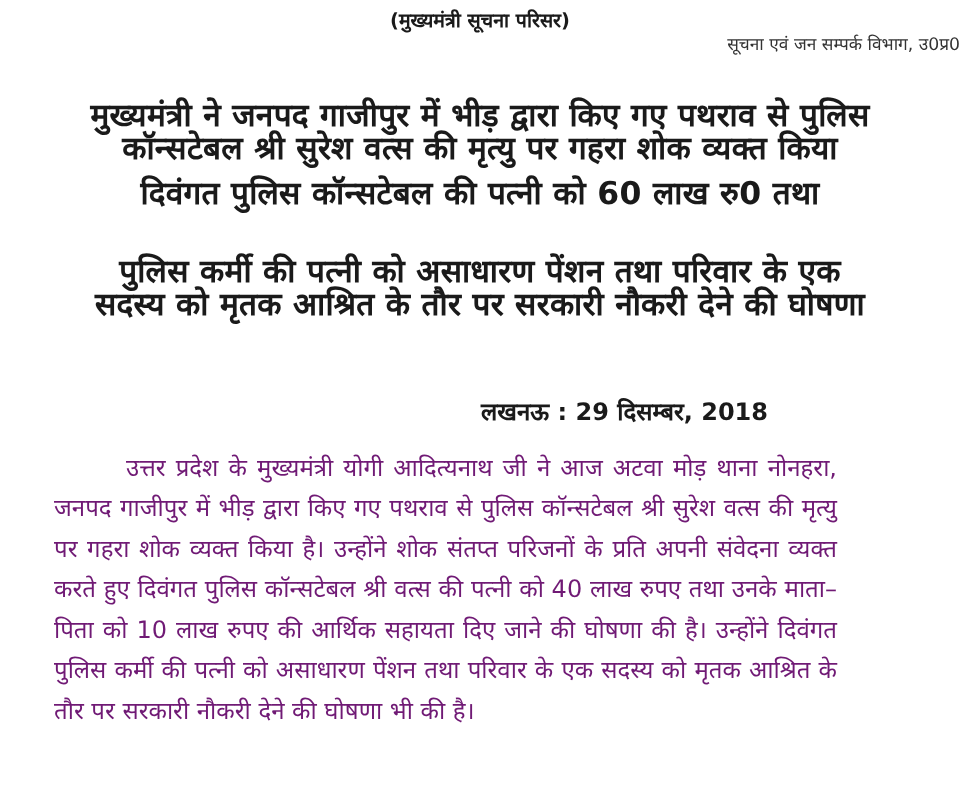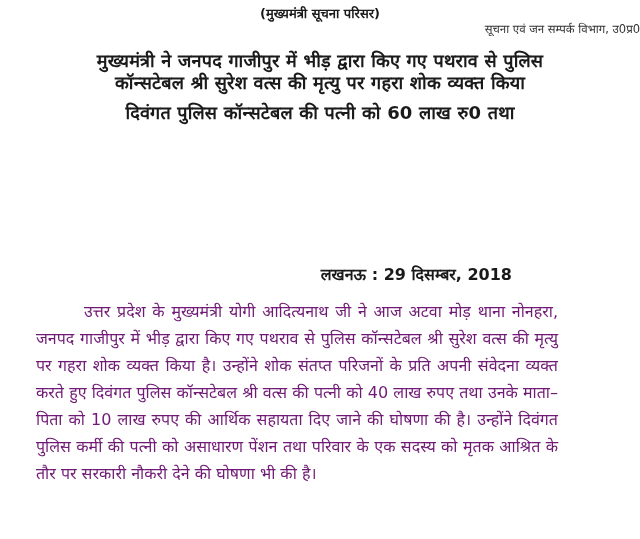--- a/index.html
+++ b/index.html
@@ -5,21 +5,21 @@
     html, body { margin: 0; padding: 0; background: #ffffff; }
     body {
       width: 640px; height: 539px; overflow: hidden;
       font-family: "DejaVu Sans", "Liberation Sans", sans-serif;
       color: #1a1a1a;
       position: relative;
     }
     .page { position: absolute; left: 0; top: 0; width: 640px; height: 380px; }
     .hdr-title { position: absolute; left: 0; width: 640px; top: 4px; text-align: center; font-size: 13px; font-weight: bold; }
     .hdr-sub { position: absolute; left: 0; width: 640px; top: 21px; text-align: right; font-size: 11.5px; color: #333; }
-    .headline { position: absolute; left: 0; width: 640px; text-align: center; font-size: 18px; font-weight: bold; line-height: 22px; letter-spacing: 0.2px; }
+    .headline { position: absolute; left: 0; width: 640px; text-align: center; font-size: 21px; font-weight: bold; line-height: 22px; letter-spacing: 0.2px; margin-top: 16px; }
     .headline .l2 { text-underline-offset: 3px; text-decoration-thickness: 1.5px; }
     .date { position: absolute; right: 128px; top: 263px; font-size: 16px; font-weight: bold; }
     .body-text {
       position: absolute; left: 36px; width: 522px; top: 298px;
       font-size: 16px; line-height: 27px; text-align: justify; color: #701a75;
     }
     .body-text .indent { display: inline-block; width: 48px; }
   </style>
 </head>
 <body>
@@ -29,17 +29,21 @@
   <div class="hdr-title">(मुख्यमंत्री सूचना परिसर)</div>
   <div class="hdr-sub">सूचना एवं जन सम्पर्क विभाग, उ0प्र0</div>
 
   <div class="headline" style="top:50px;">
     <div>मुख्यमंत्री ने जनपद गाजीपुर में भीड़ द्वारा किए गए पथराव से पुलिस</div>
     <div class="l2">कॉन्सटेबल श्री सुरेश वत्स की मृत्यु पर गहरा शोक व्यक्त किया</div>
   </div>
   <div class="headline" style="top:102px;">
     <div>दिवंगत पुलिस कॉन्सटेबल की पत्नी को 60 लाख रु0 तथा</div>
   </div>
+  <div class="headline" style="top:154px;">
+    <div>पुलिस कर्मी की पत्नी को असाधारण पेंशन तथा परिवार के एक</div>
+    <div class="l2">सदस्य को मृतक आश्रित के तौर पर सरकारी नौकरी देने की घोषणा</div>
+  </div>
 
   <div class="date">लखनऊ : 29 दिसम्बर, 2018</div>
 
   <div class="body-text"><span class="indent"></span><span>उत्तर प्रदेश के मुख्यमंत्री योगी आदित्यनाथ जी ने आज अटवा मोड़ थाना नोनहरा, जनपद गाजीपुर में भीड़ द्वारा किए गए पथराव से पुलिस कॉन्सटेबल श्री सुरेश वत्स की मृत्यु पर गहरा शोक व्यक्त किया है। उन्होंने शोक संतप्त परिजनों के प्रति अपनी संवेदना व्यक्त करते हुए दिवंगत पुलिस कॉन्सटेबल श्री वत्स की पत्नी को 40 लाख रुपए तथा उनके माता–पिता को 10 लाख रुपए की आर्थिक सहायता दिए जाने की घोषणा की है। उन्होंने दिवंगत पुलिस कर्मी की पत्नी को असाधारण पेंशन तथा परिवार के एक सदस्य को मृतक आश्रित के तौर पर सरकारी नौकरी देने की घोषणा भी की है।</span></div>
 </div>
 
 </body></html>

